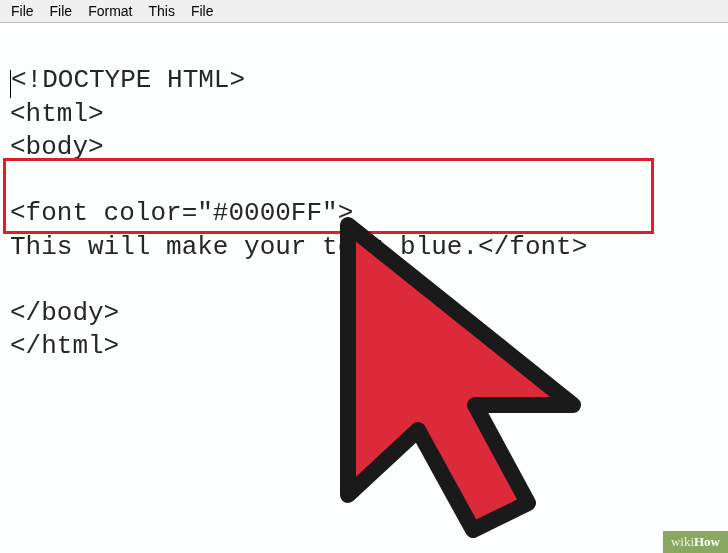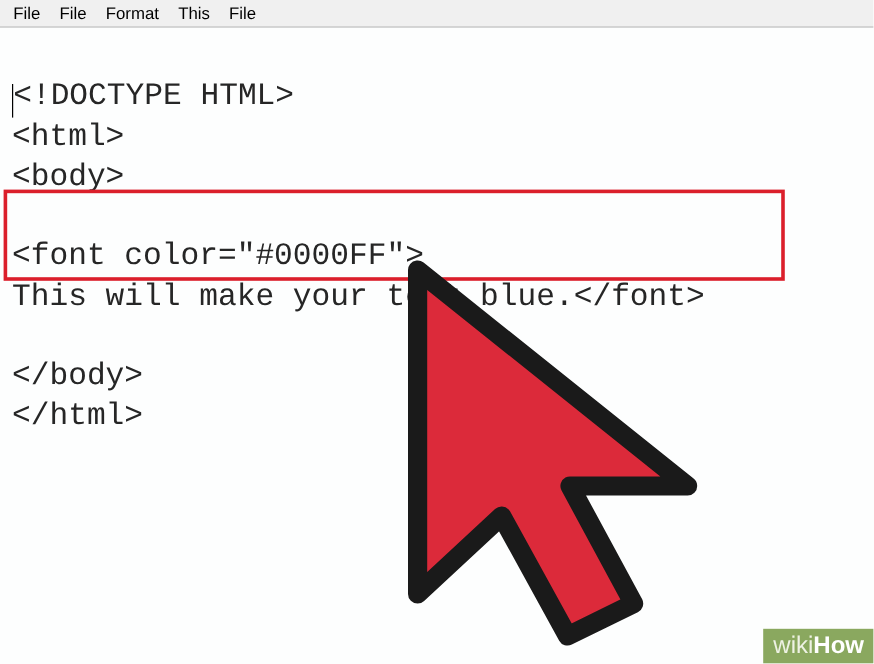--- a/index.html
+++ b/index.html
@@ -58,22 +58,22 @@
     width: 300px;
     height: 330px;
     pointer-events: none;
   }
   .watermark {
     position: absolute;
     right: 0;
     bottom: 0;
     background: #8aa85f;
     color: #fff;
-    font-family: Liberation Sans, sans-serif;
-    font-size: 20px;
+    font-family: Liberation Serif, serif;
+    font-size: 13px;
     font-weight: bold;
     padding: 3px 8px;
   }
   .watermark .wiki { color: #eef2e4; font-weight: normal; }
 </style>
 </head>
 <body>
 
 <div class="menubar">
   <span class="item">File</span>

